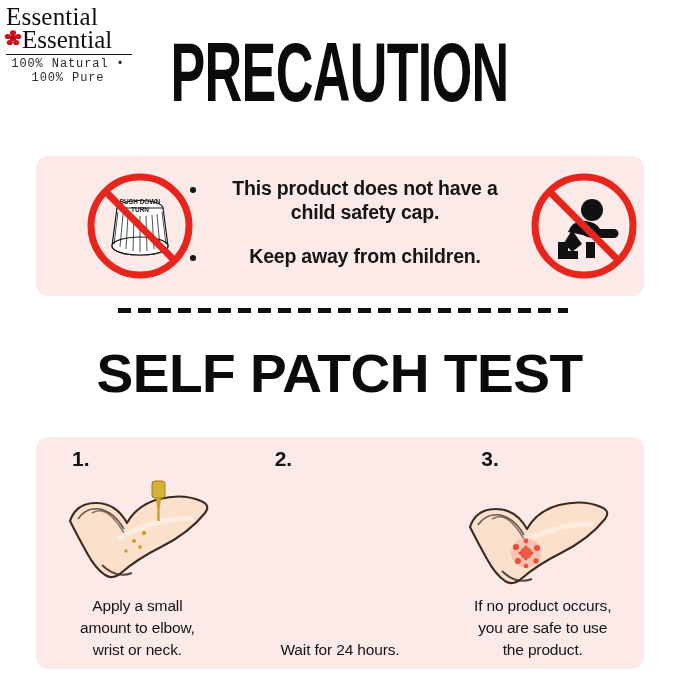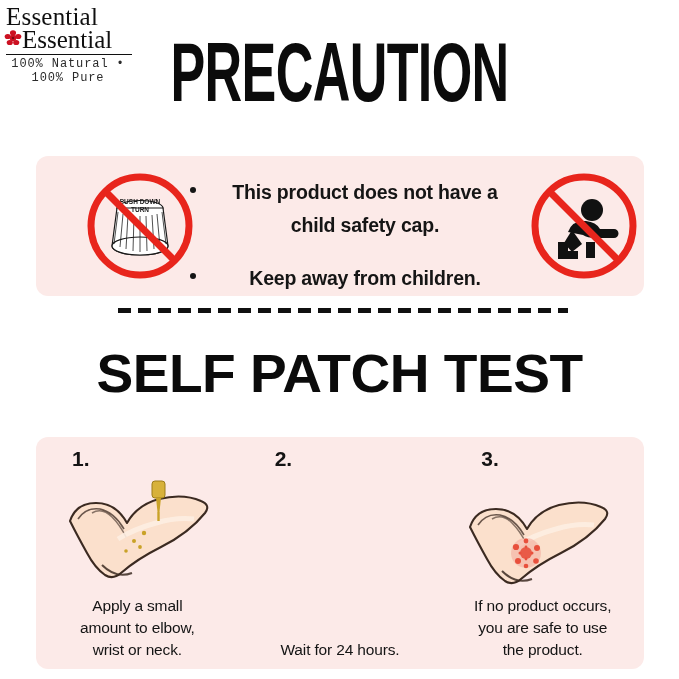--- a/index.html
+++ b/index.html
@@ -107,21 +107,21 @@
     left: 140px;
     top: 20px;
     width: 340px;
   }
   .bullet-row {
     position: relative;
     padding-left: 38px;
     text-align: center;
     font-size: 19.5px;
     font-weight: bold;
-    line-height: 33px;
+    line-height: 24px;
     color: #151515;
     letter-spacing: -.2px;
   }
   .bullet-row + .bullet-row { margin-top: 20px; }
   .bullet-dot {
     position: absolute;
     left: 14px;
     top: 11px;
     width: 6px;
     height: 6px;

